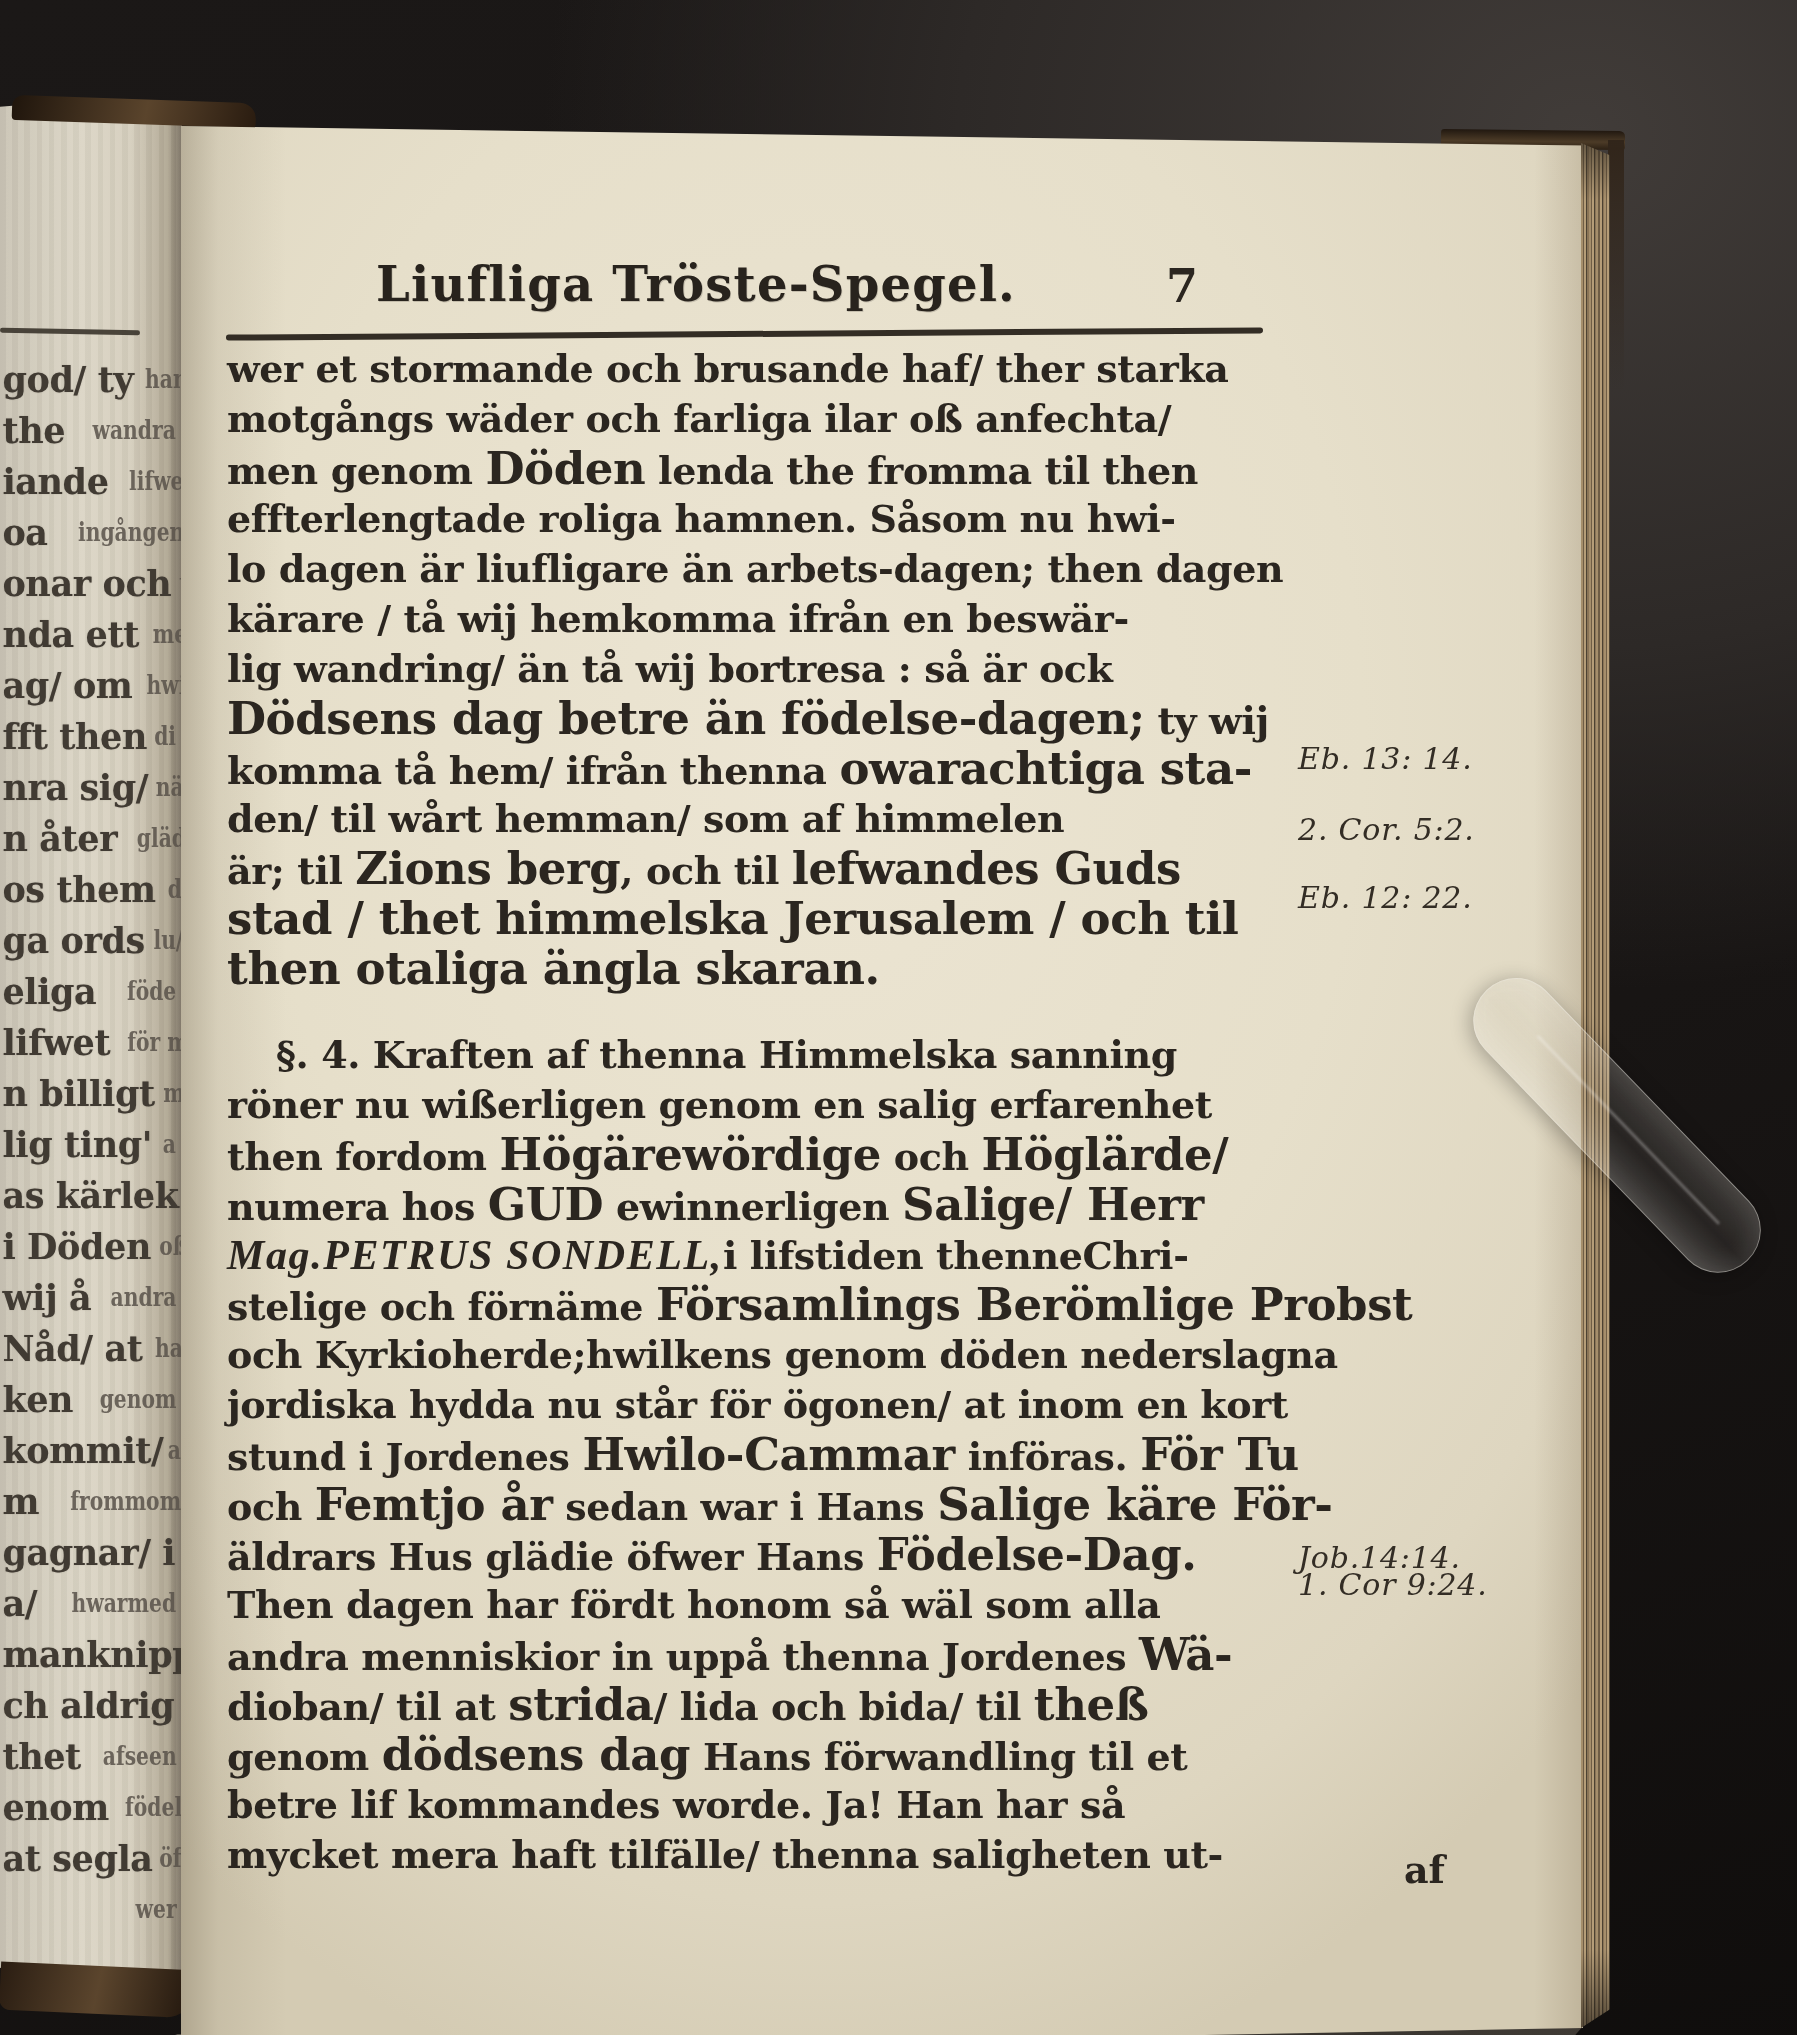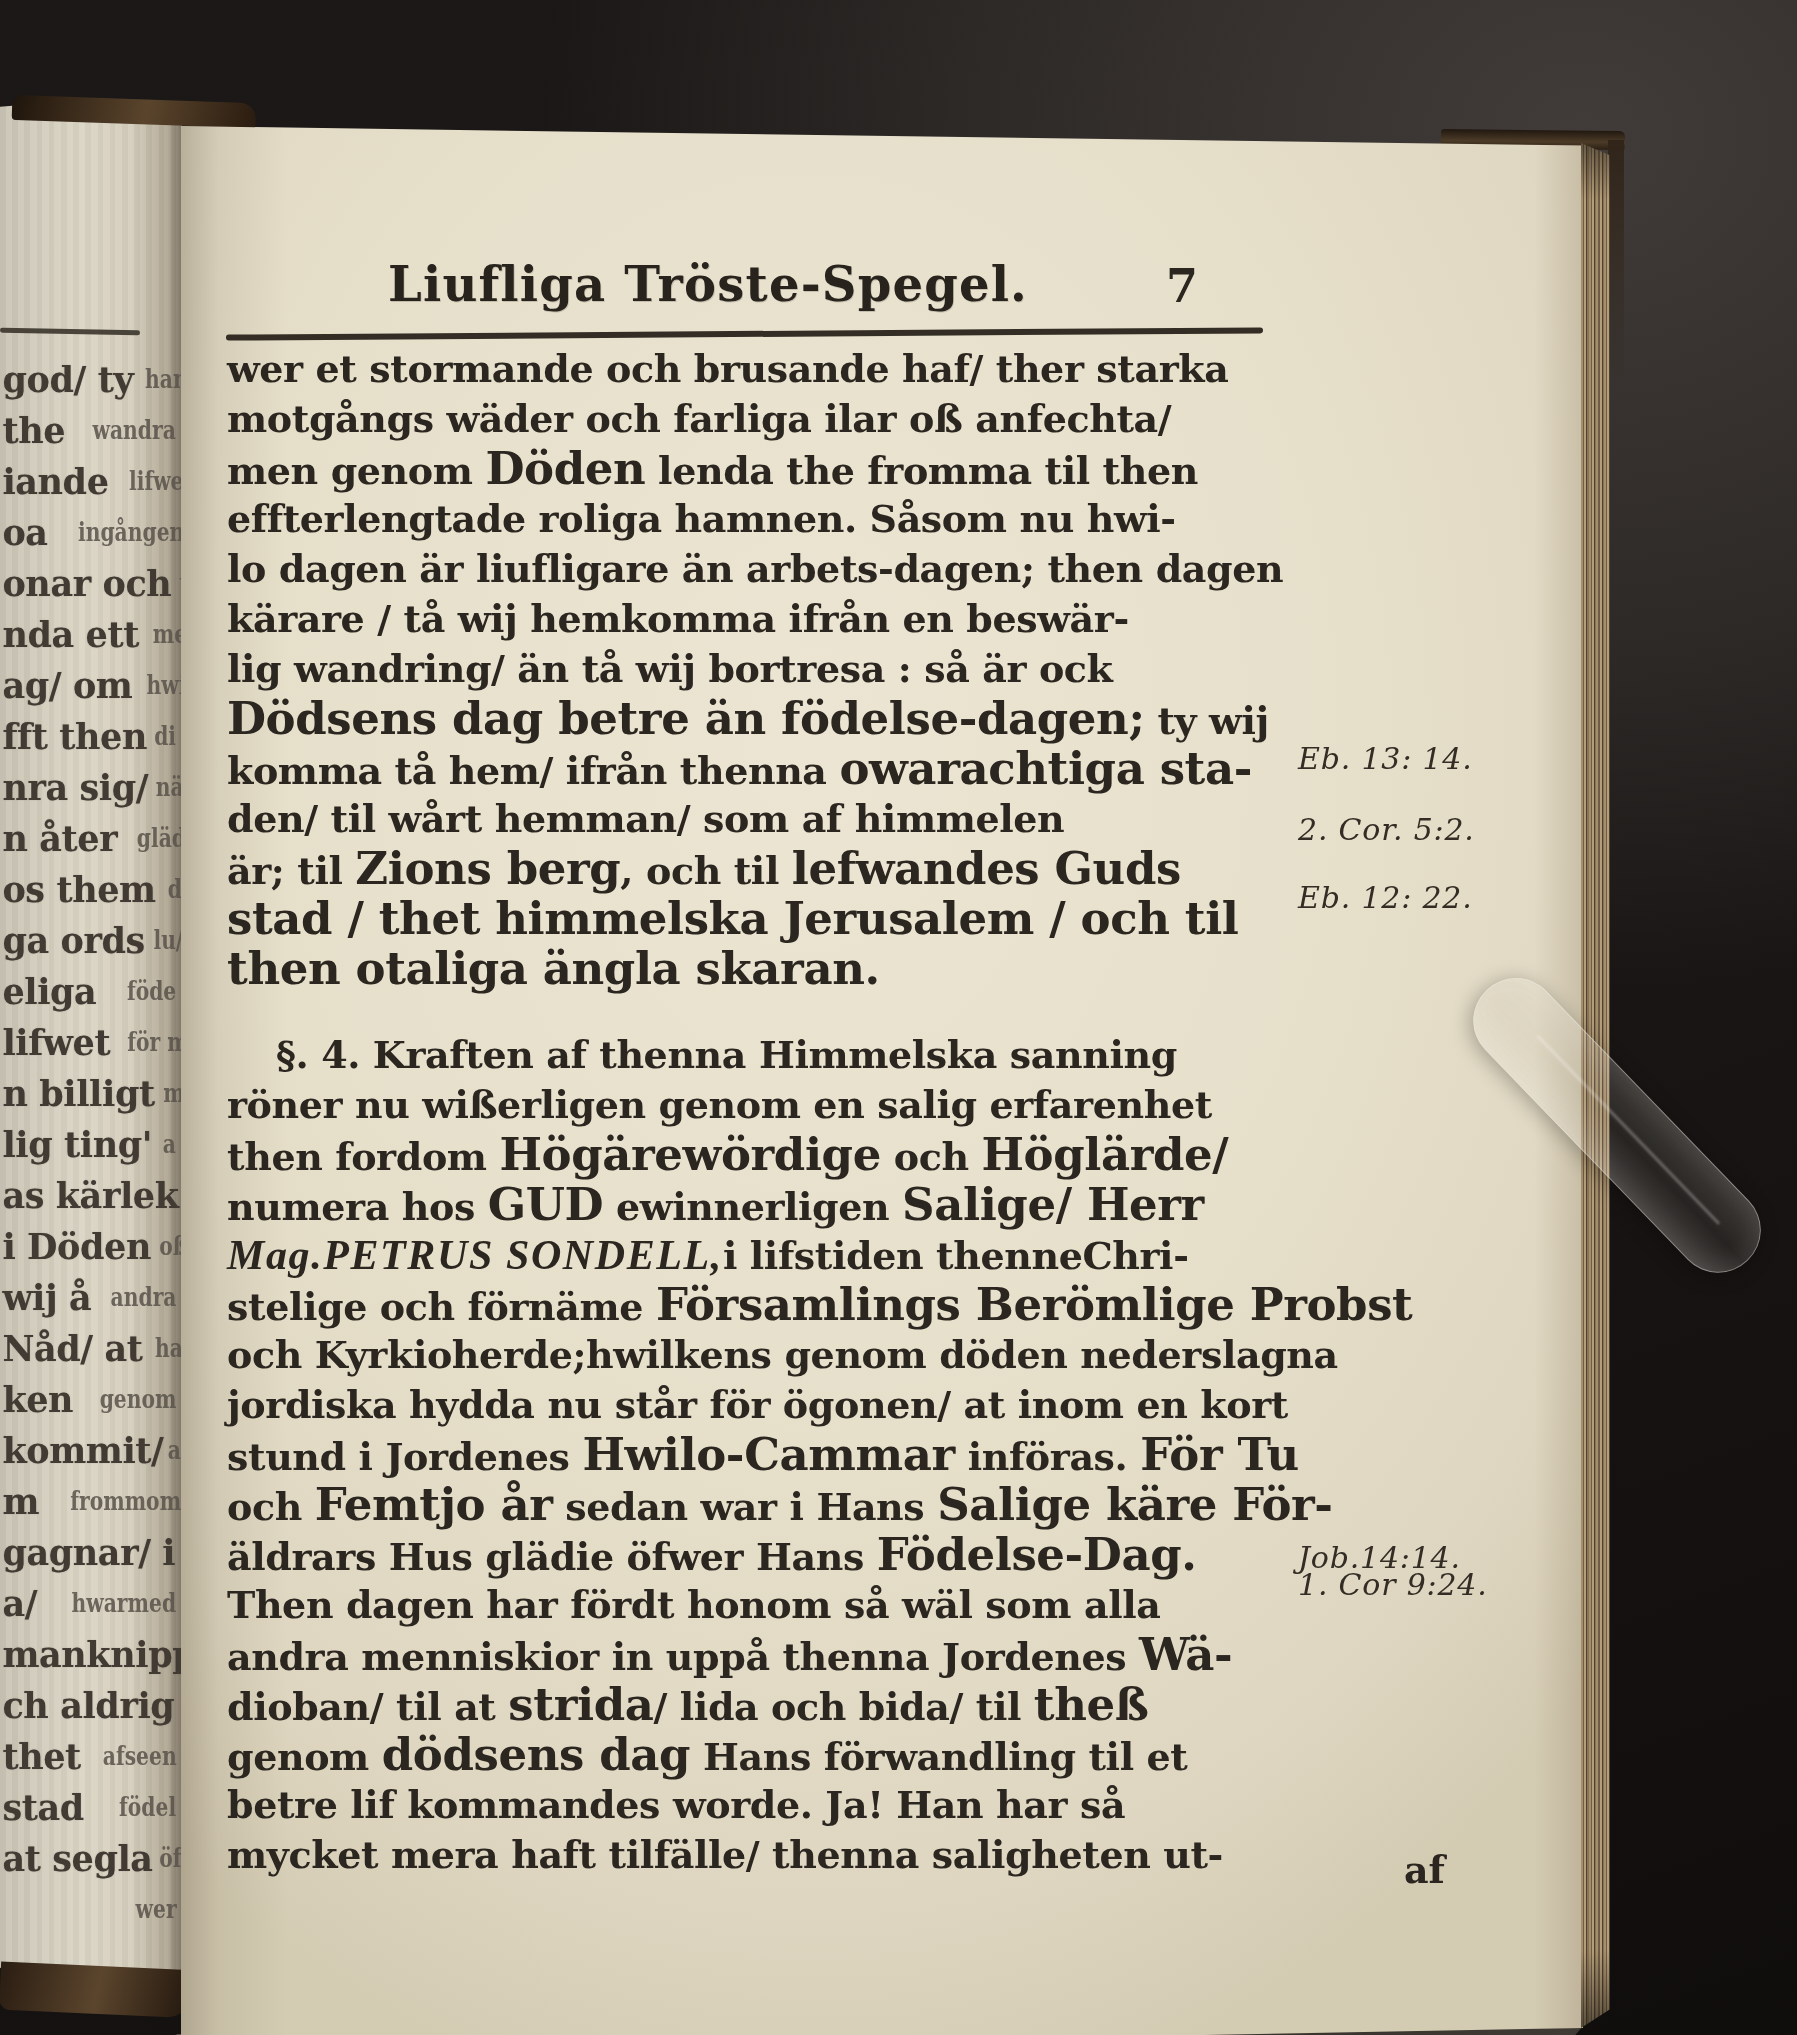--- a/index.html
+++ b/index.html
@@ -87,21 +87,20 @@
   }
   #edge-shadow-right {
     right: 0; top: 0; width: 49px; height: 100%;
     background: linear-gradient(270deg, rgba(120,100,70,0.22), rgba(120,100,70,0));
   }
   #page-title {
     left: 195px; top: 134px;
     font-size: 48px; font-weight: 700; color: #28231d;
     letter-spacing: 1.2px; white-space: nowrap;
     text-shadow: 0.8px 0.8px 0.4px rgba(40,35,29,0.18);
-    margin-left: 12px;
   }
   #page-number {
     left: 985px; top: 137px;
     font-size: 46px; font-weight: 700; color: #2b2620;
   }
   #header-rule {
     left: 45px; top: 209px; width: 1037px; height: 5.7px;
     background: #332d25; border-radius: 2.8px; transform: rotate(-0.4deg);
   }
   #body-lines { left: 46px; top: 222px; width: 1042px; }
@@ -266,21 +265,21 @@
         <span class="frag-main">manknippa</span>
       </div>
       <div class="frag-line">
         <span class="frag-main">ch aldrig</span>
       </div>
       <div class="frag-line">
         <span class="frag-main">thet</span>
         <span class="frag-curl">afseen</span>
       </div>
       <div class="frag-line">
-        <span class="frag-main">stad</span>
+        <span class="frag-main">enom</span>
         <span class="frag-curl">födel</span>
       </div>
       <div class="frag-line">
         <span class="frag-main">at segla</span>
         <span class="frag-curl">öf</span>
       </div>
       <div class="frag-line">
         <span class="frag-main"></span>
         <span class="frag-curl">wer</span>
       </div>

